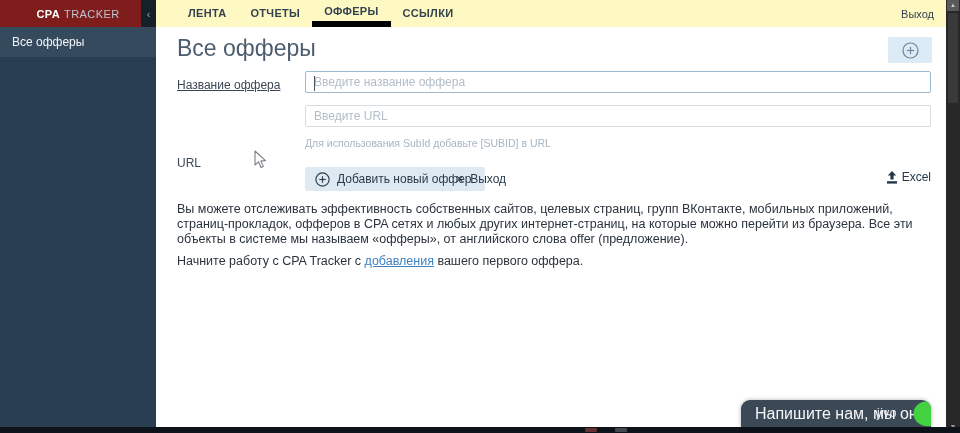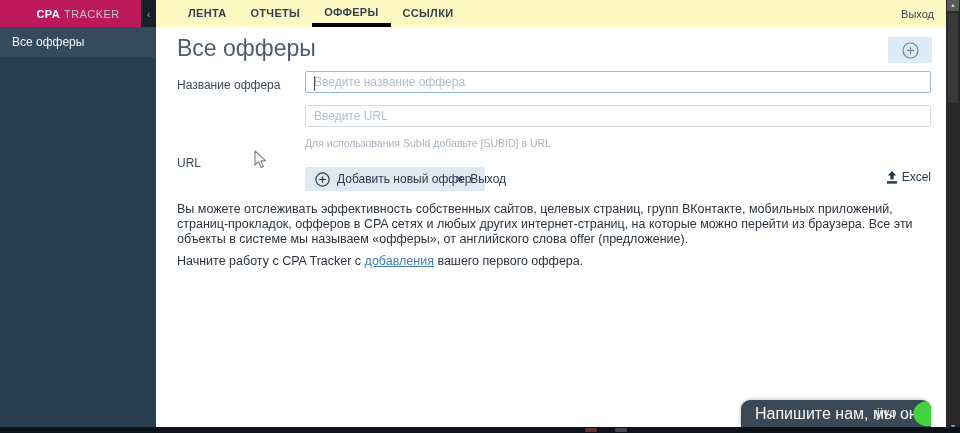--- a/index.html
+++ b/index.html
@@ -1,31 +1,31 @@
 <!DOCTYPE html>
 <html><head>
 <meta charset="utf-8">
 <style>
   * { margin:0; padding:0; box-sizing:border-box; }
   html,body { width:960px; height:433px; overflow:hidden; }
   body { position:relative; background:#fff; font-family:"Liberation Sans", sans-serif; }
 
   
   .sidebar { position:absolute; left:0; top:0; width:156px; height:427px; background:#2a3e52; }
-  .sidebar-header { position:relative; height:27px; background:#be185d; display:flex; align-items:center; justify-content:center; }
+  .sidebar-header { position:relative; height:27px; background:#7f1d1d; display:flex; align-items:center; justify-content:center; }
   .logo { font-size:11px; letter-spacing:.4px; color:#b9c5d0; white-space:nowrap; }
   .logo b { color:#ffffff; font-weight:700; margin-right:4px; }
   .collapse-btn { position:absolute; right:0; top:0; width:15px; height:27px; background:#152029; color:#92a4b4; font-size:11px; display:flex; align-items:center; justify-content:center; cursor:pointer; }
   .side-item { height:30px; line-height:30px; padding-left:12px; background:#364a5e; color:#f2f6f9; font-size:12px; }
 
   
   .topbar { position:absolute; left:156px; top:0; width:790px; height:27px; background:#fef9c3; display:flex; align-items:stretch; }
   .tabs { display:flex; padding-left:20px; }
   .tab { font-size:11px; font-weight:600; color:#33424f; letter-spacing:.3px; padding:0 12px; display:flex; align-items:center; cursor:pointer; border-bottom:2px solid transparent; }
-  .tab.active { border-bottom:4px solid #000000; }
+  .tab.active { border-bottom:6px solid #000000; }
   .topbar-right { margin-left:auto; display:flex; align-items:center; padding-right:12px; }
   .exit-link { font-size:11px; color:#33424f; cursor:pointer;padding-left:11px; }
 
   
   .content { position:absolute; left:156px; top:27px; width:790px; height:400px; background:#ffffff; }
   .page-title { position:absolute; left:21px; top:8px; font-size:23px; font-weight:400; color:#4b5c6e; }
   .add-top-btn { position:absolute; right:14px; top:10px; width:44px; height:26px; background:#dcebf5; border:none; border-radius:2px; display:flex; align-items:center; justify-content:center; color:#70859a; cursor:pointer; }
 
   .form-label { position:absolute; left:21px; font-size:12px; color:#3b4754; }
   .form-input { position:absolute; left:149px; width:626px; height:22px; border:1px solid #d6dde3; border-radius:2px; padding:0 8px; font-size:12px; color:#333; font-family:"Liberation Sans", sans-serif; outline:none; background:#fff; }
@@ -105,21 +105,21 @@
   <div class="page-title">Все офферы</div>
 
   <button class="add-top-btn">
     <svg width="17" height="17" viewBox="0 0 17 17">
       <circle cx="8.5" cy="8.5" r="7.5" fill="none" stroke="#70859a" stroke-width="1.2"></circle>
       <line x1="8.5" y1="4.8" x2="8.5" y2="12.2" stroke="#70859a" stroke-width="1.2"></line>
       <line x1="4.8" y1="8.5" x2="12.2" y2="8.5" stroke="#70859a" stroke-width="1.2"></line>
     </svg>
   </button>
 
-  <label class="form-label" style="top:51px;">Название оффера</label>
+  <label class="form-label" style="top:51px;text-decoration:underline;">Название оффера</label>
   <input class="form-input focused" style="top: 44px;" type="text" placeholder="Введите название оффера">
   <div class="caret"></div>
 
   <label class="form-label" style="top:85px;margin-top:44px;">URL</label>
   <input class="form-input" style="top: 78px;" type="text" placeholder="Введите URL">
 
   <div class="hint">Для использования SubId добавьте [SUBID] в URL</div>
 
   <button class="add-btn">
     <svg width="15" height="15" viewBox="0 0 17 17">

